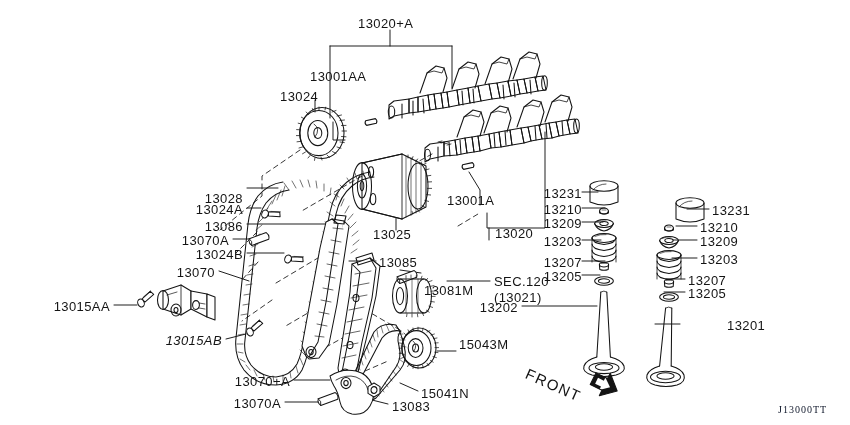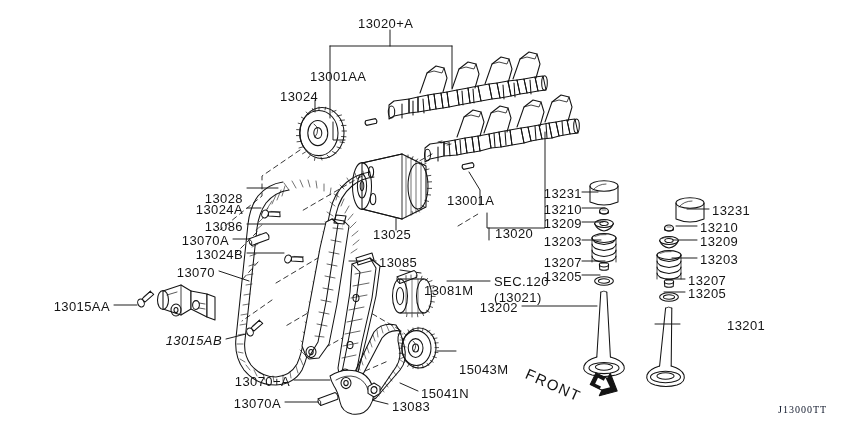--- a/index.html
+++ b/index.html
@@ -520,21 +520,21 @@
 <div class="lbl r" style="left:243px;top:247px;">13024B</div>
 <div class="lbl r" style="left:215px;top:265px;">13070</div>
 <div class="lbl r" style="left:110px;top:299px;">13015AA</div>
 <div class="lbl r" style="left:222px;top:333px;font-style:italic;">13015AB</div>
 <div class="lbl r" style="left:290px;top:374px;">13070+A</div>
 <div class="lbl r" style="left:281px;top:396px;">13070A</div>
 <div class="lbl" style="left:392px;top:399px;">13083</div>
 
 <div class="lbl" style="left:379px;top:255px;">13085</div>
 <div class="lbl" style="left:424px;top:267px;margin-top:16px;">13081M</div>
-<div class="lbl" style="left:459px;top:362px;">15043M</div>
+<div class="lbl" style="left:459px;top:337px;">15043M</div>
 <div class="lbl" style="left:421px;top:386px;">15041N</div>
 
 <div class="sec" style="left:494px;top:274px;">
   <div>SEC.120</div>
   <div>(13021)</div>
 </div>
 
 <div class="lbl r" style="left:582px;top:186px;">13231</div>
 <div class="lbl r" style="left:582px;top:202px;">13210</div>
 <div class="lbl r" style="left:582px;top:216px;">13209</div>

